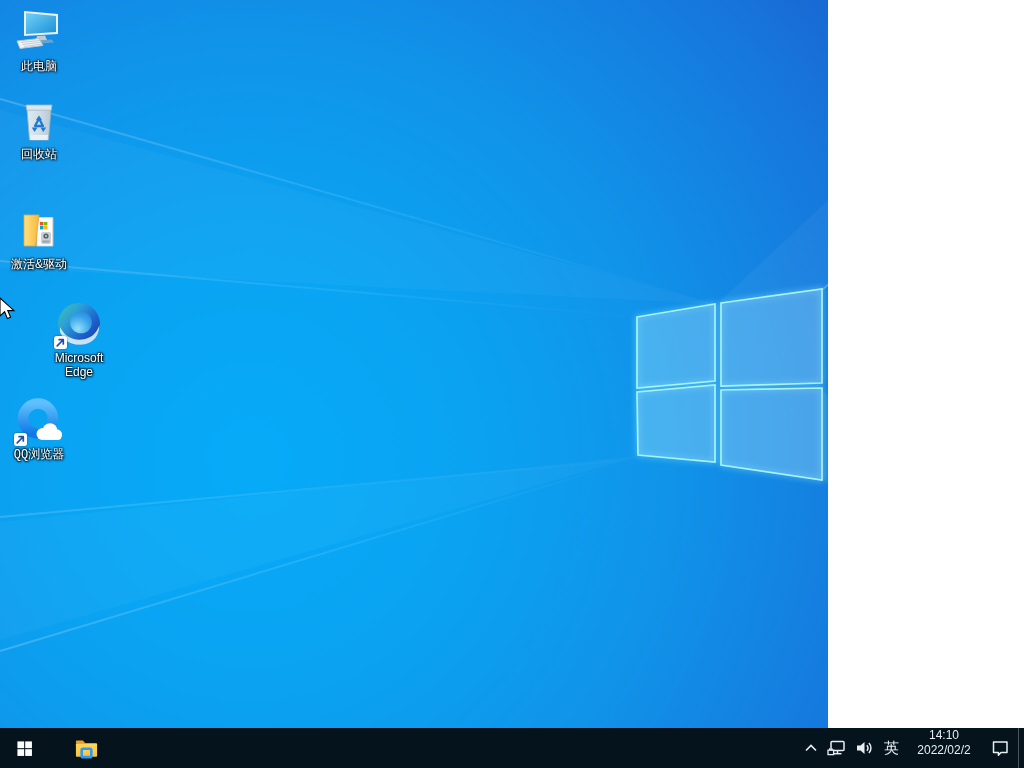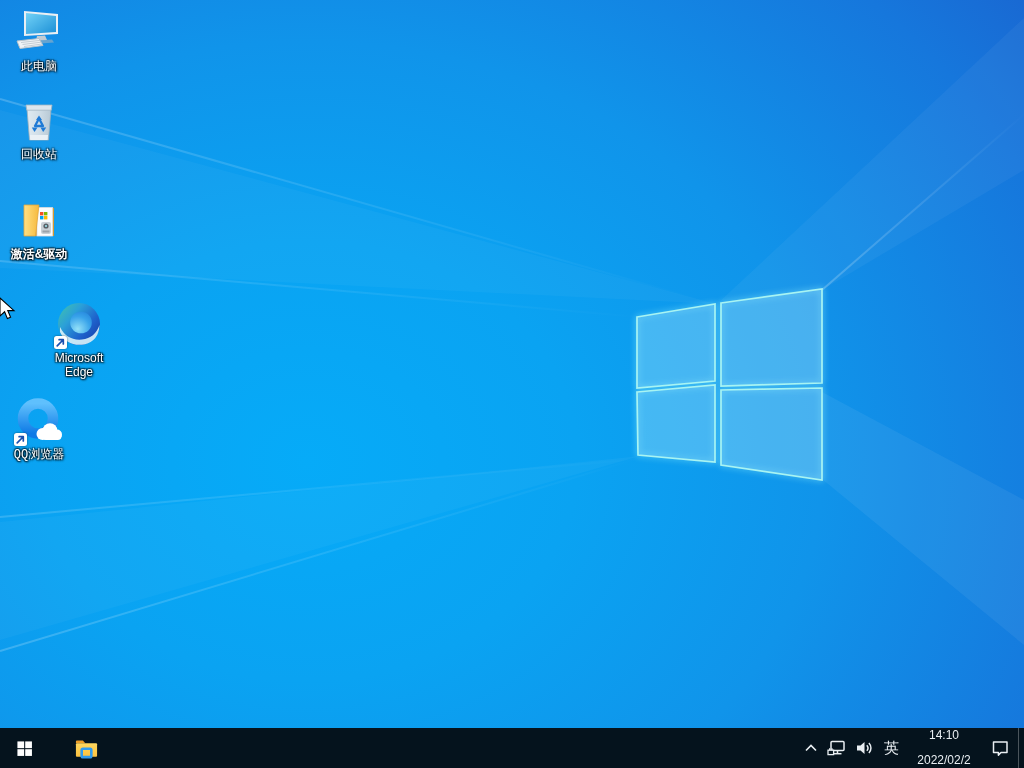--- a/index.html
+++ b/index.html
@@ -1,17 +1,17 @@
 <!DOCTYPE html>
 <html><head>
 <meta charset="utf-8">
 <style>
   html,body{margin:0;padding:0;width:1024px;height:768px;overflow:hidden;
     font-family:"Liberation Sans","DejaVu Sans",sans-serif;}
-  #desktop{position:relative;width:1024px;height:768px;
+  #desktop{position:relative;width:828px;height:768px;
     background:radial-gradient(120% 130% at 30% 60%,
       #06abf8 0%, #0aa3f2 22%, #1094ea 42%, #1677dc 65%, #1e52c3 90%, #1f48ba 100%);}
   
   .ray{position:absolute;height:2px;transform-origin:0 50%;pointer-events:none;
     background:linear-gradient(90deg,rgba(255,255,255,.20),rgba(255,255,255,0));}
   #ray1{left:0;top:98px;width:735px;transform:rotate(16deg);}
   #ray2{left:0;top:260px;width:650px;transform:rotate(5deg);opacity:.8;}
   #ray3{left:0;top:516px;width:655px;transform:rotate(-5.2deg);opacity:.8;}
   #ray4{left:0;top:650px;width:675px;transform:rotate(-16.8deg);}
   #ray5{left:822px;top:289px;width:280px;transform:rotate(-41deg);
@@ -30,34 +30,34 @@
     filter:drop-shadow(0 0 3px rgba(150,245,255,.85));}
   
   .desk-icon{position:absolute;left:1px;width:76px;text-align:center;cursor:default;}
   .icon-art{position:relative;width:48px;height:48px;margin:0 auto;}
   .badge{position:absolute;left:-1px;bottom:-1px;width:13px;height:13px;background:#fff;
     border-radius:2.5px;box-shadow:0 0 2px rgba(0,0,0,.55);}
   .badge svg{display:block}
   .desk-label{display:block;margin-top:3px;font-size:12px;line-height:14px;color:#fff;
     text-shadow:1px 1px 2px rgba(0,0,0,.95),-1px -1px 1px rgba(0,0,0,.45),
       1px -1px 1px rgba(0,0,0,.45),-1px 1px 1px rgba(0,0,0,.45),0 0 3px rgba(0,0,0,.6);}
-  #di-1{top:8px;} #di-2{top:96px;} #di-3{top:196px;font-weight:bold;} #di-4{top:300px;padding-left:40px;} #di-5{top:397px;font-family:Liberation Mono, monospace;}
+  #di-1{top:8px;} #di-2{top:96px;} #di-3{top:206px;} #di-4{top:300px;padding-left:40px;} #di-5{top:397px;font-family:Liberation Mono, monospace;}
   
   #cursor{position:absolute;left:-2px;top:297px;pointer-events:none;}
   
   #taskbar{position:absolute;left:0;bottom:0;width:1024px;height:40px;background:#05131d;
     display:flex;align-items:stretch;z-index:5;}
   .tb-btn{display:flex;align-items:center;justify-content:center;height:40px;}
   #start-btn{width:48px;}
   #explorer-btn{width:44px;margin-left:16px;}
   #tb-spacer{flex:1;}
   .tray-btn{display:flex;align-items:center;justify-content:center;height:40px;color:#e9eef2;}
   #tray-chevron{width:24px;} #tray-network{width:27px;} #tray-volume{width:27px;}
   #tray-ime{width:29px;font-size:15px;}
-  #tray-clock{width:76px;flex-direction:column;justify-content:space-between;font-size:12px;
+  #tray-clock{width:76px;flex-direction:column;justify-content:flex-start;font-size:12px;
     line-height:15px;text-align:center;}
   #tray-action{width:36px;}
   #show-desktop{width:5px;border-left:1px solid rgba(255,255,255,.28);height:40px;}
   svg{display:block;}
 </style>
 </head>
 <body>
 
 <div id="desktop">
 

